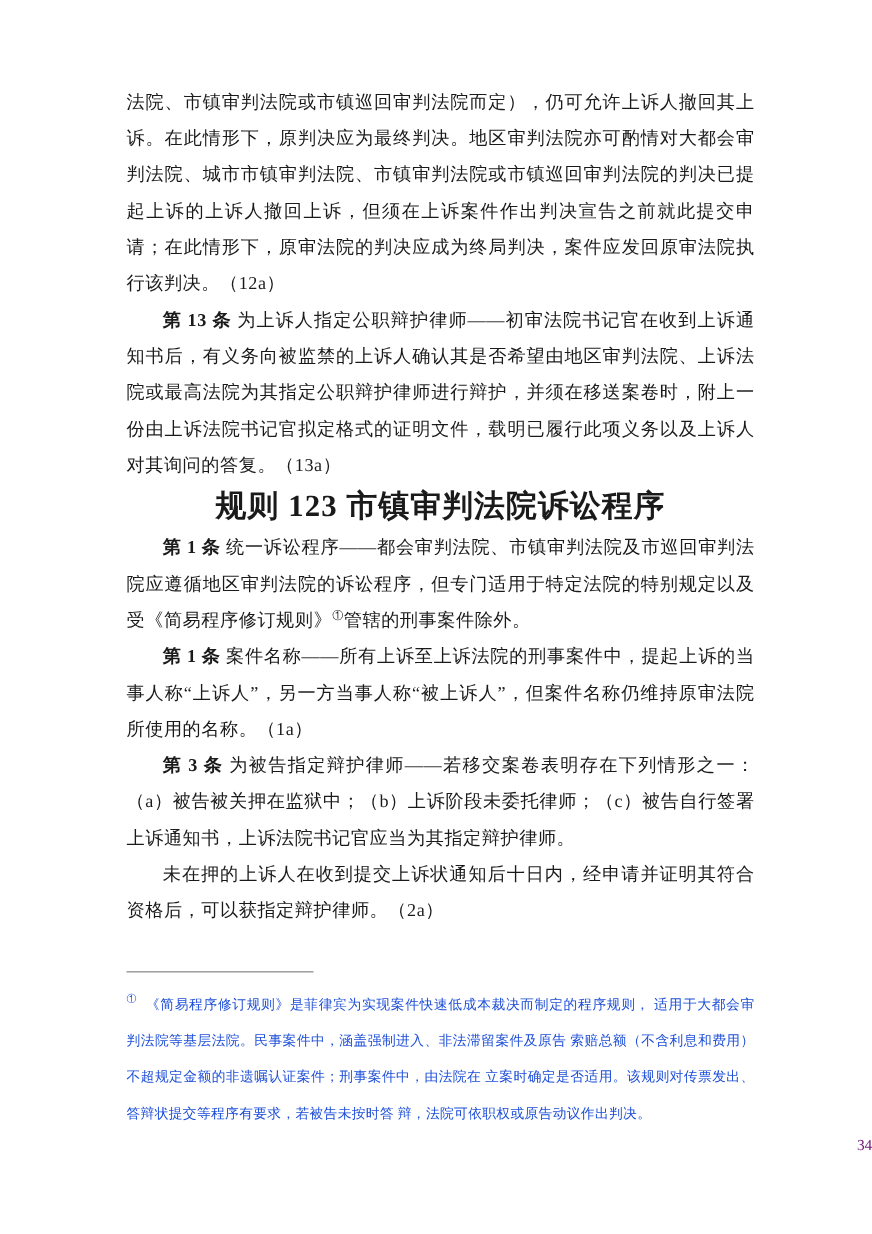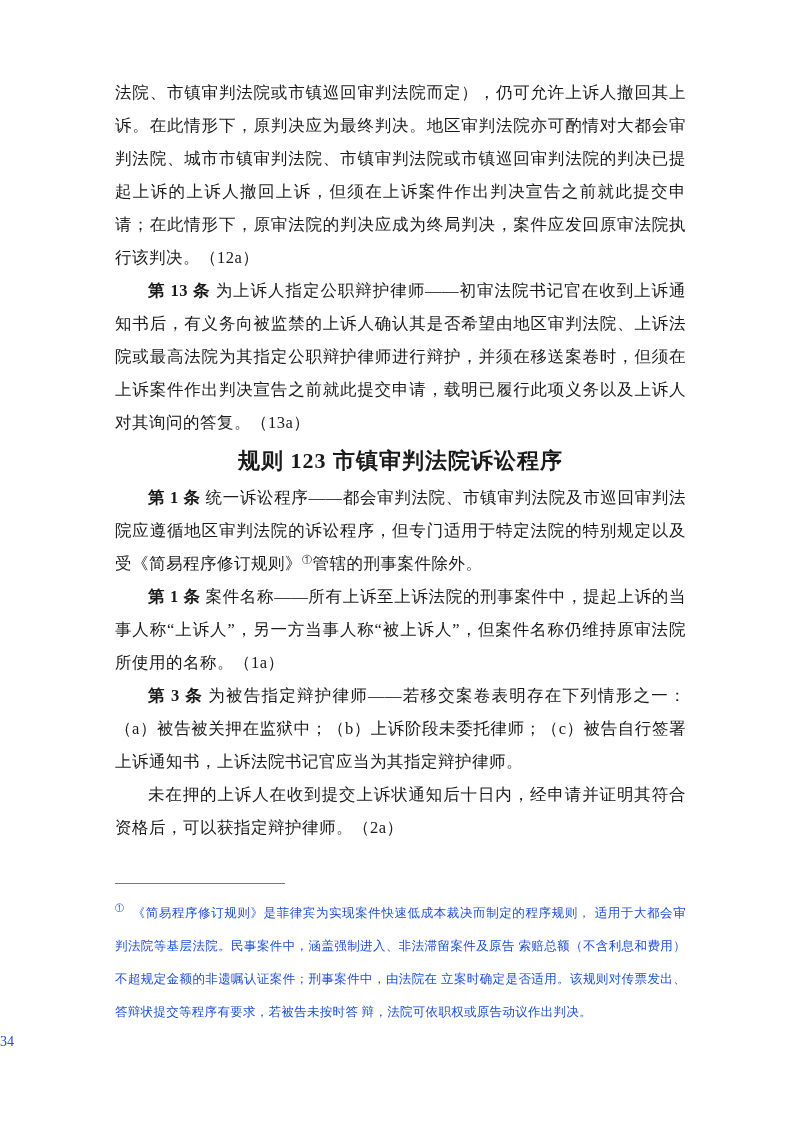--- a/index.html
+++ b/index.html
@@ -32,21 +32,21 @@
     letter-spacing: 0.5px;
   }
   .para.indent {
     text-indent: 2em;
   }
   .article-label {
     font-weight: bold;
   }
   .heading {
     margin: 5px 0 4px 0;
-    font-size: 22px;
+    font-size: 28px;
     font-weight: bold;
     text-align: center;
     line-height: 33px;
     letter-spacing: 1px;
   }
   sup.fn-ref {
     font-size: 10px;
     line-height: 0;
     vertical-align: super;
   }
@@ -72,35 +72,35 @@
   }
   .footnote-body sup.fn-ref {
     font-size: 9px;
     margin-right: 8px;
   }
   .page-number {
     position: absolute;
     bottom: 72px;
     left: 0;
     width: 100%;
-    text-align: left;
+    text-align: right;
     font-size: 14px;
-    color: #1d4ed8;
+    color: #701a75;
   }
 </style>
 </head>
 <body>
 
 <div class="page">
 
   <div class="body-text">
 
     <p class="para"><span>法院、市镇审判法院或市镇巡回审判法院而定），仍可允许上诉人撤回其上诉。在此情形下，原判决应为最终判决。地区审判法院亦可酌情对大都会审判法院、城市市镇审判法院、市镇审判法院或市镇巡回审判法院的判决已提起上诉的上诉人撤回上诉，但须在上诉案件作出判决宣告之前就此提交申请；在此情形下，原审法院的判决应成为终局判决，案件应发回原审法院执行该判决。（12a）</span></p>
 
-    <p class="para indent"><span class="article-label">第 13 条</span><span> 为上诉人指定公职辩护律师——初审法院书记官在收到上诉通知书后，有义务向被监禁的上诉人确认其是否希望由地区审判法院、上诉法院或最高法院为其指定公职辩护律师进行辩护，并须在移送案卷时，但须在上诉案件作出判决宣告之前就此提交申请，载明已履行此项义务以及上诉人对其询问的答复。（13a）</span></p>
+    <p class="para indent"><span class="article-label">第 13 条</span><span> 为上诉人指定公职辩护律师——初审法院书记官在收到上诉通知书后，有义务向被监禁的上诉人确认其是否希望由地区审判法院、上诉法院或最高法院为其指定公职辩护律师进行辩护，并须在移送案卷时，附上一份由上诉法院书记官拟定格式的证明文件，载明已履行此项义务以及上诉人对其询问的答复。（13a）</span></p>
 
     <h1 class="heading">规则 123 市镇审判法院诉讼程序</h1>
 
     <p class="para indent"><span class="article-label">第 1 条</span><span> 统一诉讼程序——都会审判法院、市镇审判法院及市巡回审判法院应遵循地区审判法院的诉讼程序，但专门适用于特定法院的特别规定以及受《简易程序修订规则》</span><sup class="fn-ref">①</sup><span>管辖的刑事案件除外。</span></p>
 
 
     <p class="para indent"><span class="article-label">第 1 条</span><span> 案件名称——所有上诉至上诉法院的刑事案件中，提起上诉的当事人称“上诉人”，另一方当事人称“被上诉人”，但案件名称仍维持原审法院所使用的名称。（1a）</span></p>
 
     <p class="para indent"><span class="article-label">第 3 条</span><span> 为被告指定辩护律师——若移交案卷表明存在下列情形之一：（a）被告被关押在监狱中；（b）上诉阶段未委托律师；（c）被告自行签署上诉通知书，上诉法院书记官应当为其指定辩护律师。</span></p>
 

